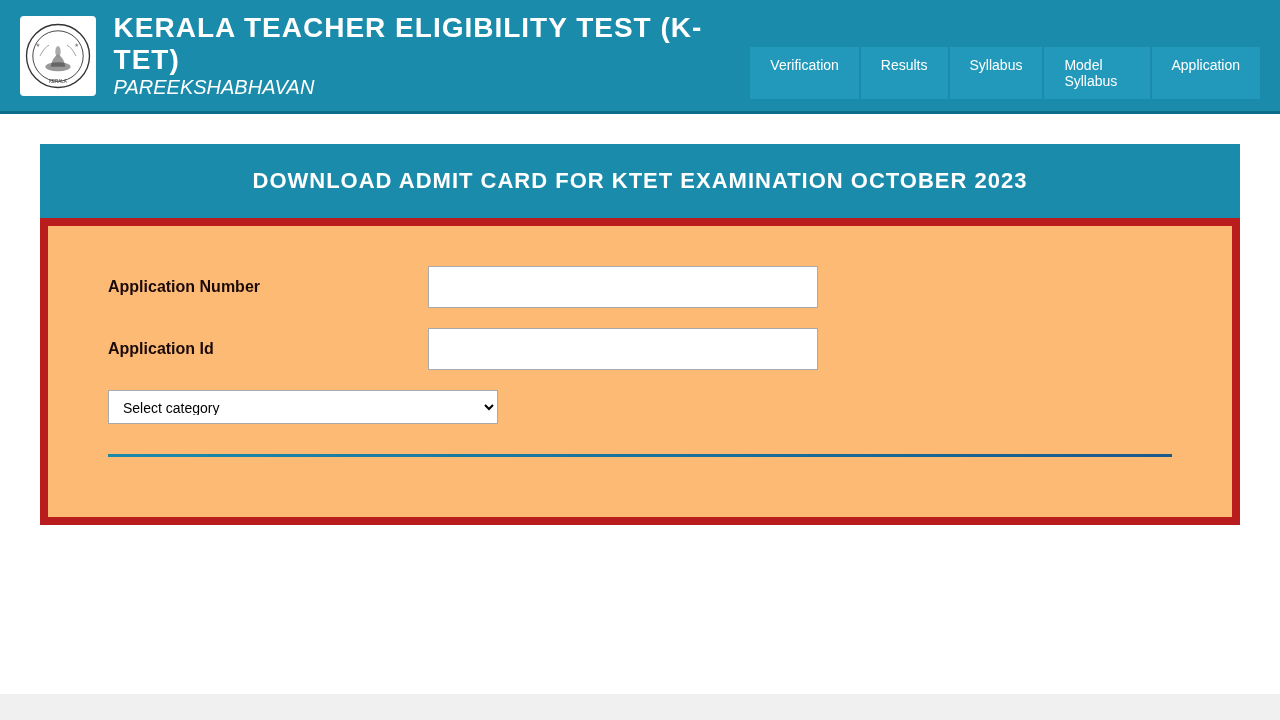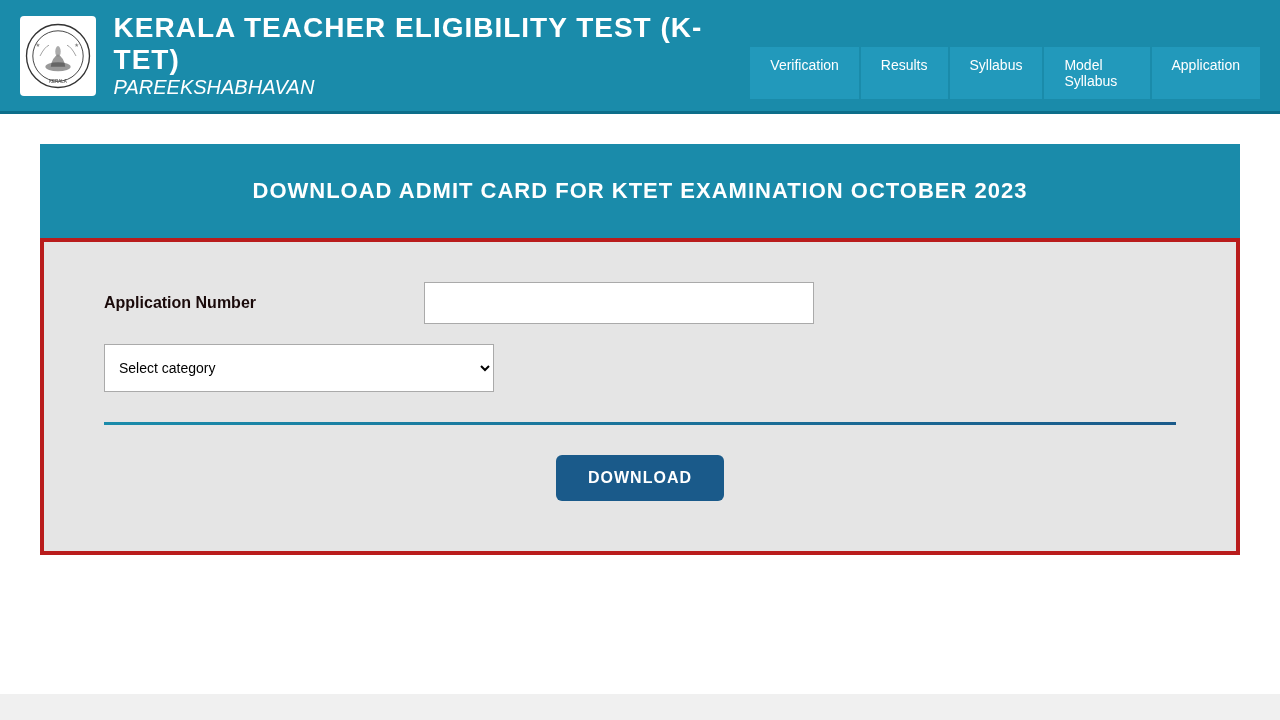--- a/index.html
+++ b/index.html
@@ -92,32 +92,32 @@
       padding: 30px 40px;
       background: white;
       min-height: 580px;
     }
 
     
     .page-banner {
       background-color: #1a8baa;
       color: white;
       text-align: center;
-      padding: 34px;
+      padding: 24px;
       font-size: 22px;
       font-weight: bold;
       letter-spacing: 1px;
       margin-bottom: 0;
     }
 
     
     .form-container {
-      border: 4px solid #b91c1c;
+      border: 8px solid #b91c1c;
       padding: 40px 60px 30px 60px;
-      background: #e5e5e5;
+      background: #fdba74;
     }
 
     
     .form-group {
       display: flex;
       align-items: center;
       margin-bottom: 20px;
     }
 
     .form-label {
@@ -134,21 +134,21 @@
       height: 42px;
       border: 1px solid #aaa;
       padding: 8px 10px;
       font-size: 14px;
       outline: none;
     }
 
     .form-select {
       flex: 1;
       max-width: 390px;
-      height: 48px;
+      height: 34px;
       border: 1px solid #aaa;
       padding: 8px 10px;
       font-size: 14px;
       background: white;
       cursor: pointer;
       outline: none;
     }
 
     
     .divider {
@@ -231,31 +231,32 @@
     <span>DOWNLOAD ADMIT CARD FOR KTET EXAMINATION OCTOBER 2023</span>
   </div>
 
   <div class="form-container">
 
     <div class="form-group">
       <label class="form-label">Application Number</label>
       <input class="form-input" type="text" placeholder="" style="">
     </div>
 
+    <div class="form-group">
+      <label class="form-label">Application Id</label>
+      <input class="form-input" type="text" placeholder="" style="">
+    </div>
 
     <div class="form-group">
       <select class="form-select">
         <option>Select category</option>
         <option>Category I</option>
         <option>Category II</option>
         <option>Category III</option>
         <option>Category IV</option>
       </select>
     </div>
 
     <div class="divider"></div>
 
-    <div class="button-row">
-      <button class="download-btn">DOWNLOAD</button>
-    </div>
 
   </div>
 </div>
 
 </body></html>

